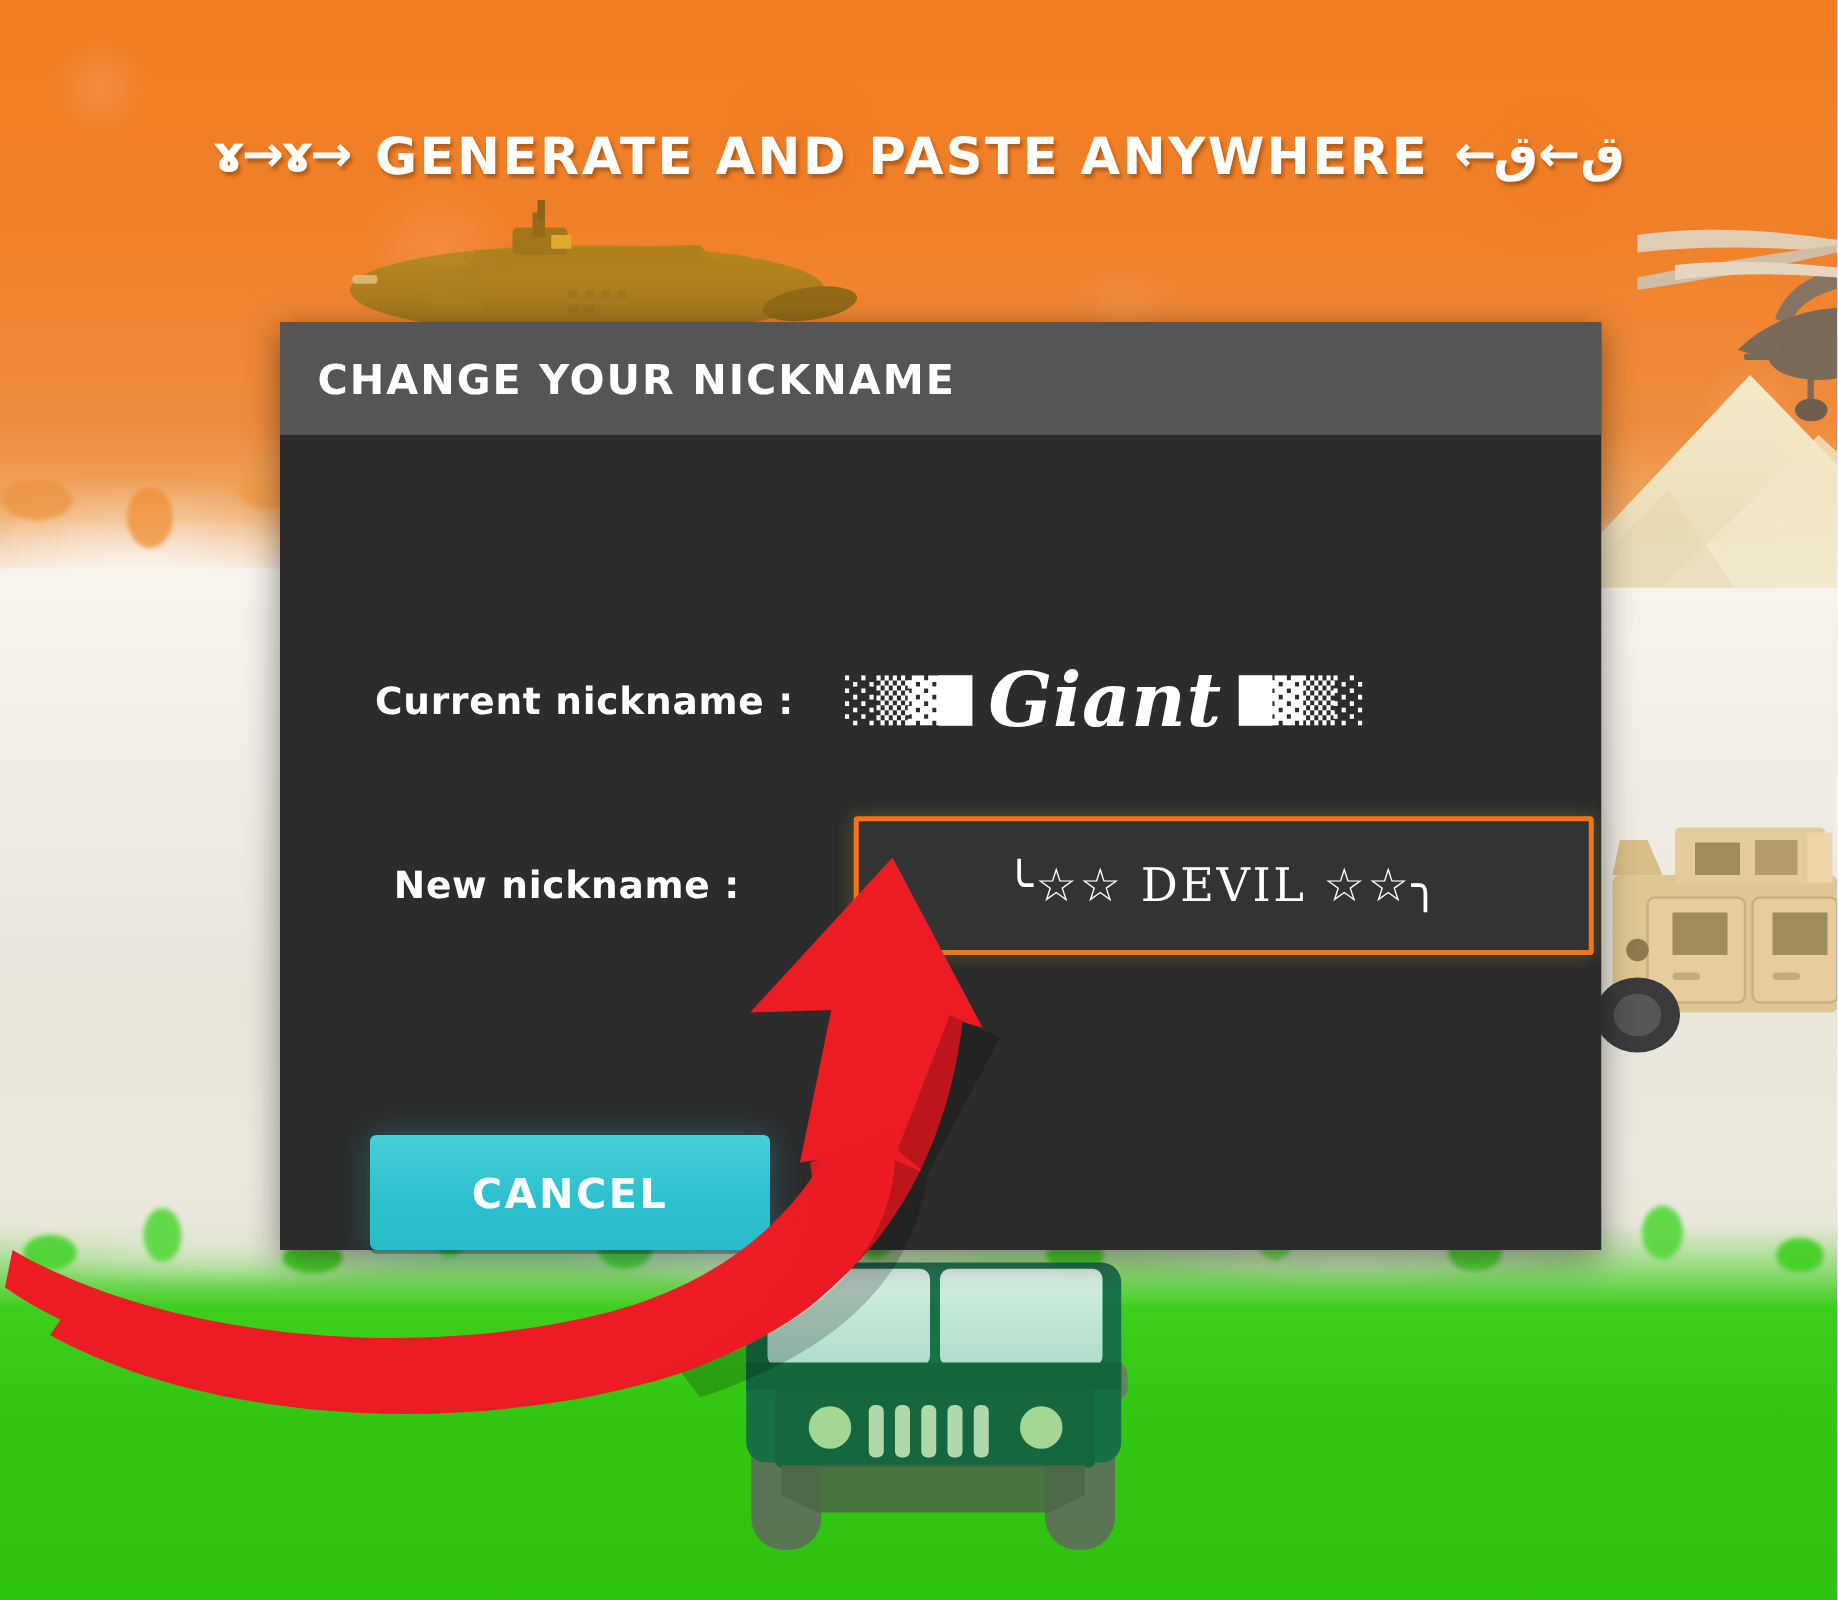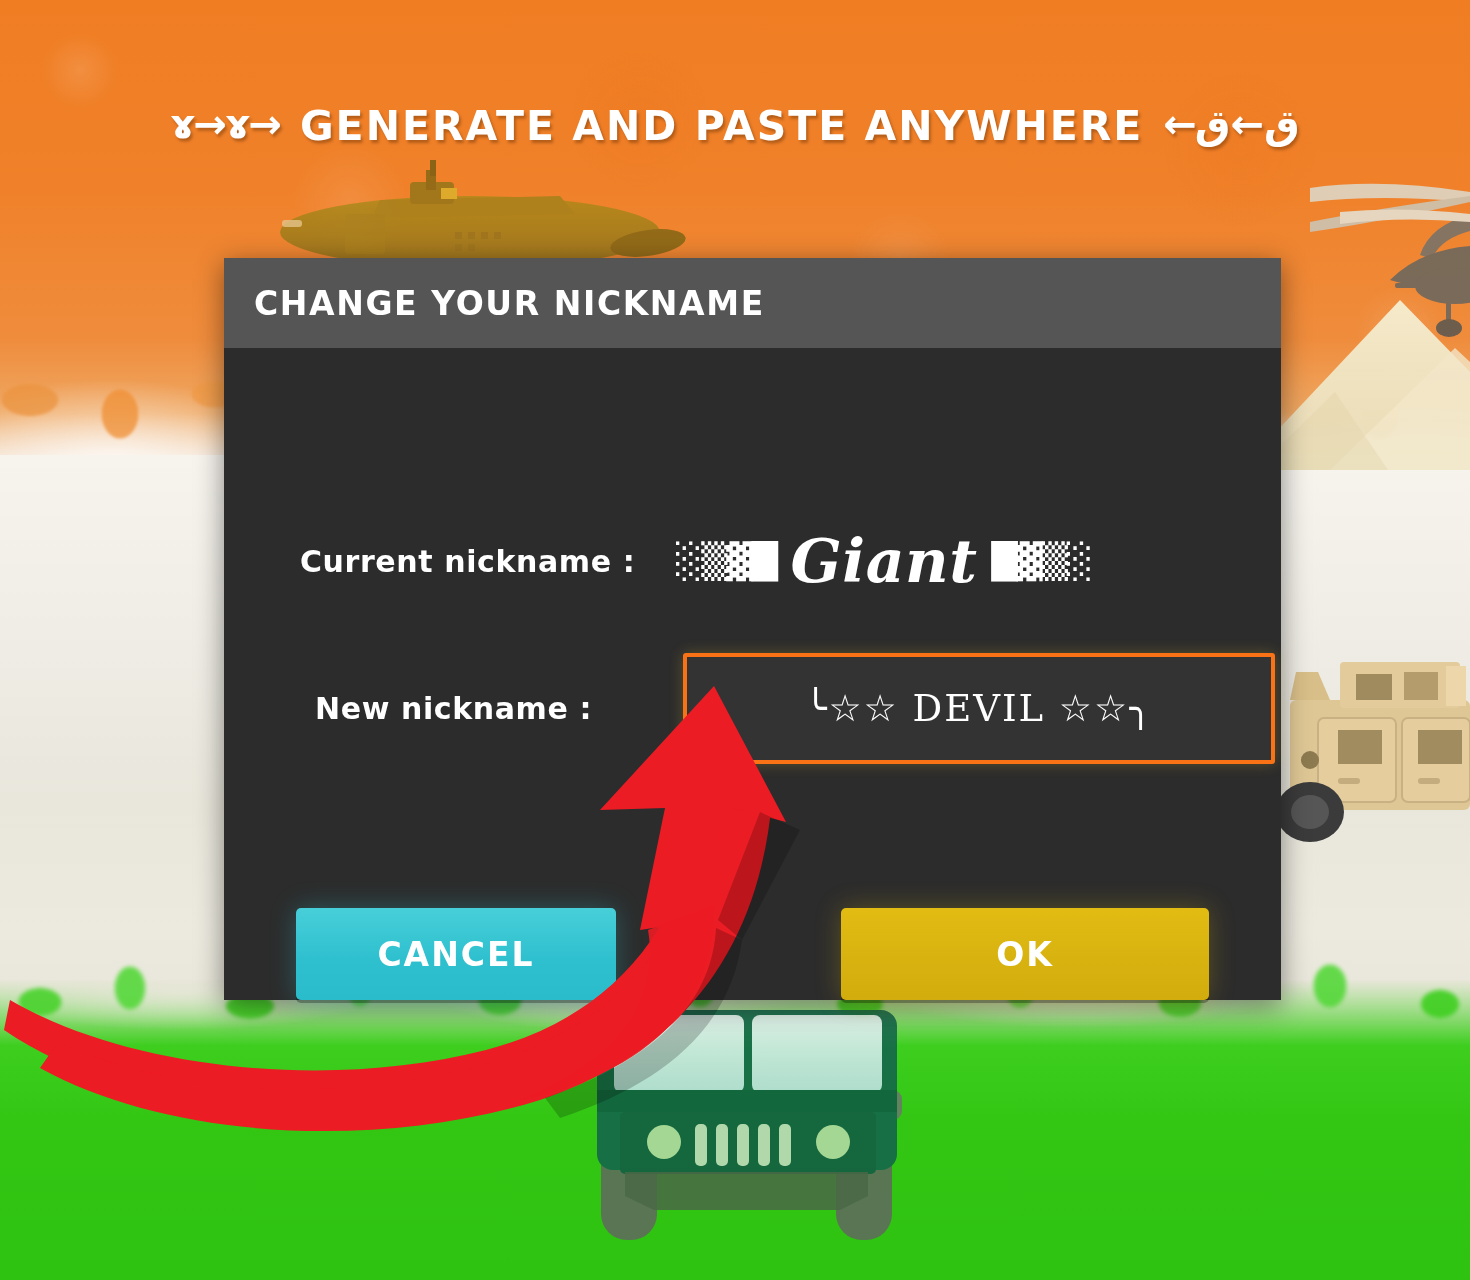--- a/index.html
+++ b/index.html
@@ -382,21 +382,20 @@
         </span>
       </div>
 
       <div class="form-row row-new">
         <span class="field-label label-new">New nickname :</span>
         <input class="new-input" type="text" value="╰☆☆ DEVIL ☆☆╮" style="">
       </div>
 
       <div class="dialog-buttons">
         <button class="btn btn-cancel">CANCEL</button>
-        <button class="btn btn-ok">OK</button>
       </div>
 
     </div>
   </div>
 
   <svg class="arrow-overlay" width="1470" height="1280" viewBox="0 0 1470 1280">
     <g fill="#ec1c24">
 
       <path d="M4 1030
                C 120 1110, 330 1135, 500 1095

